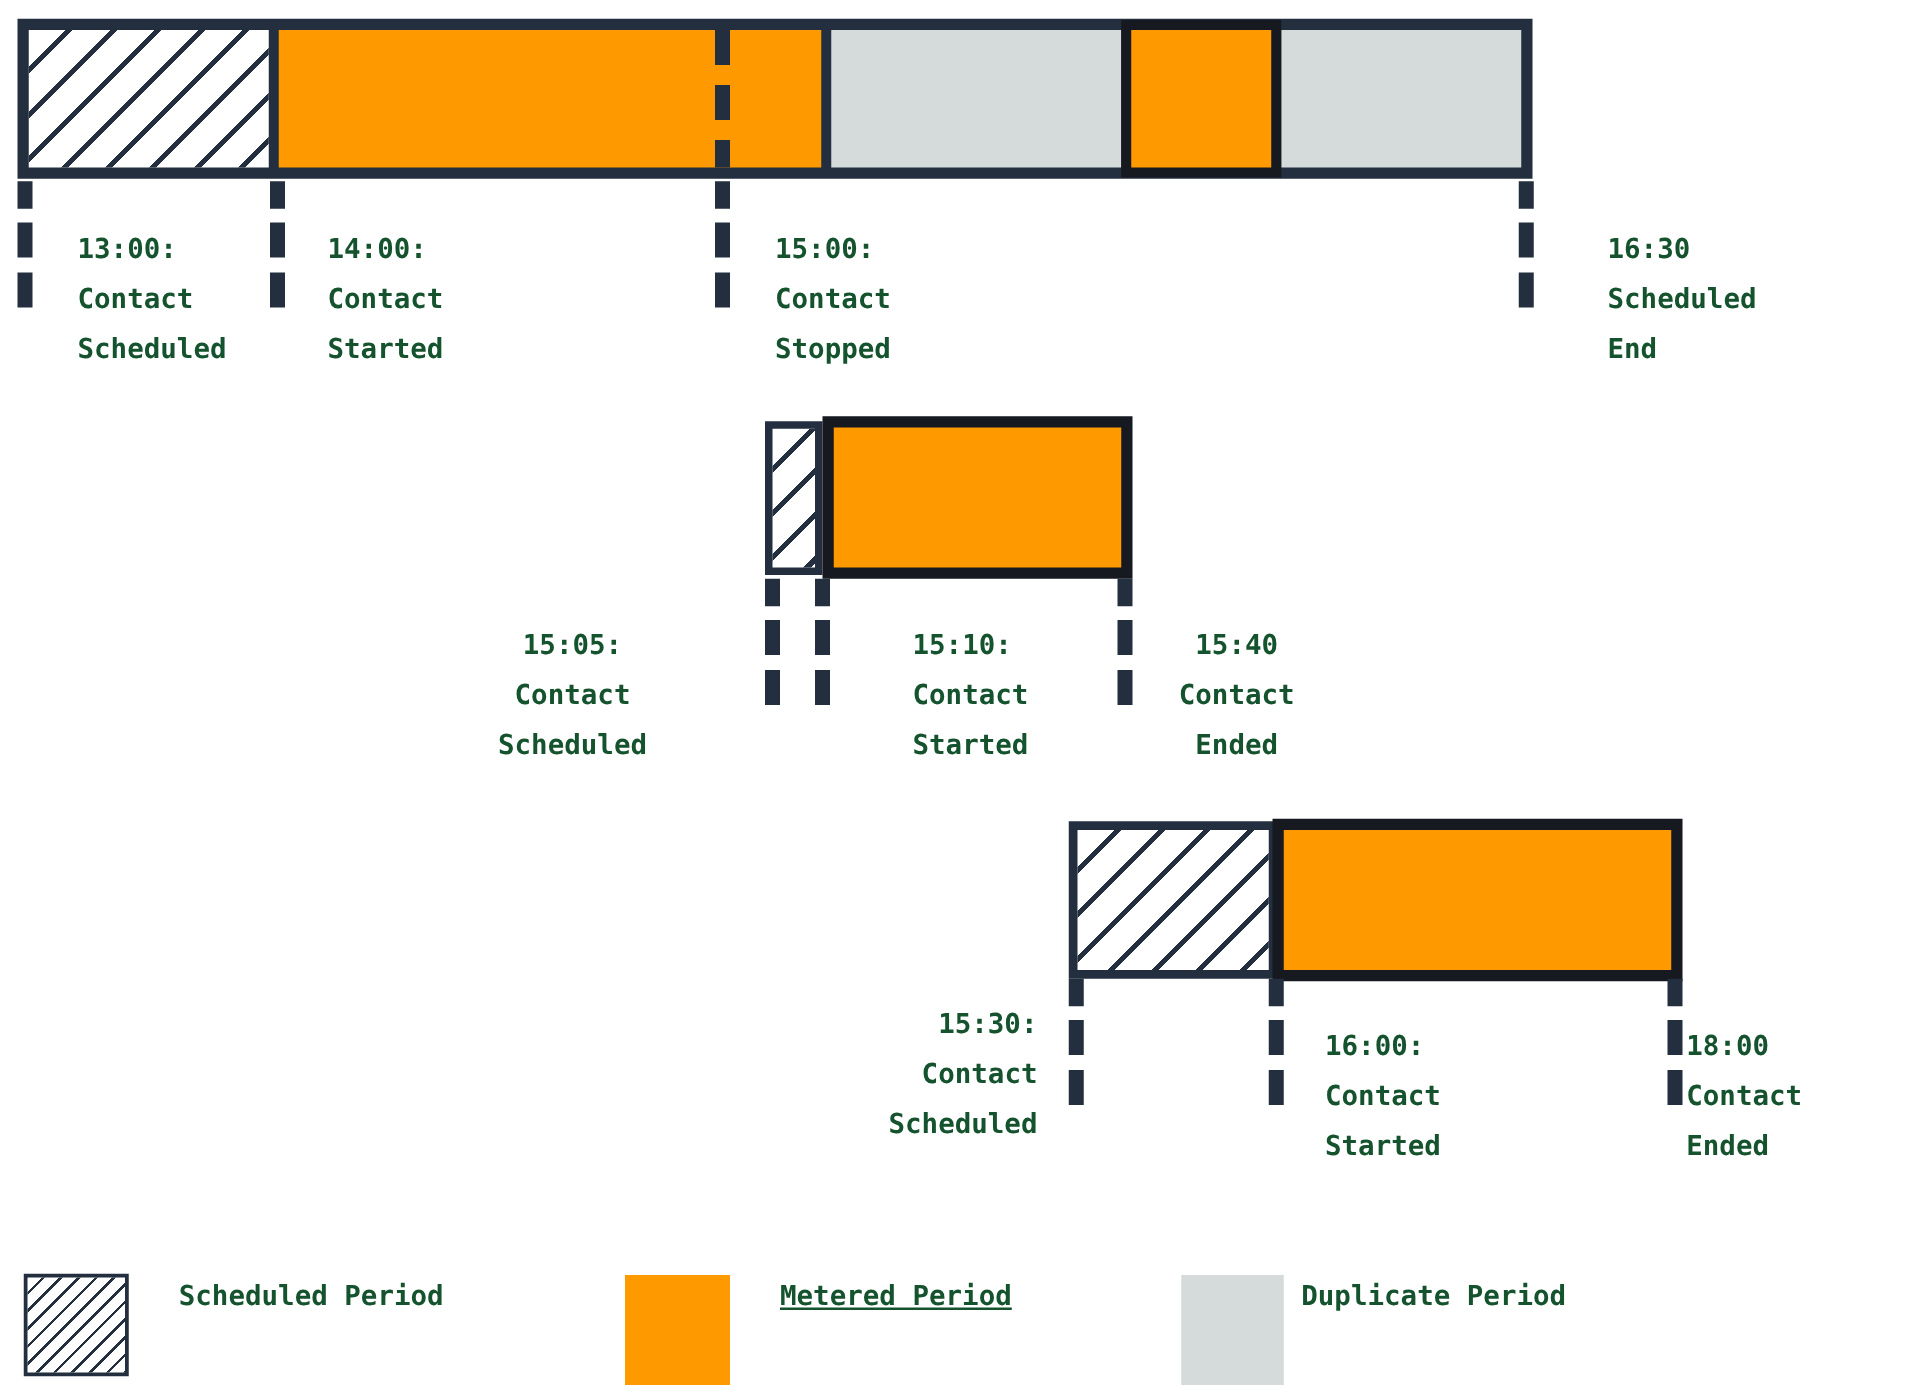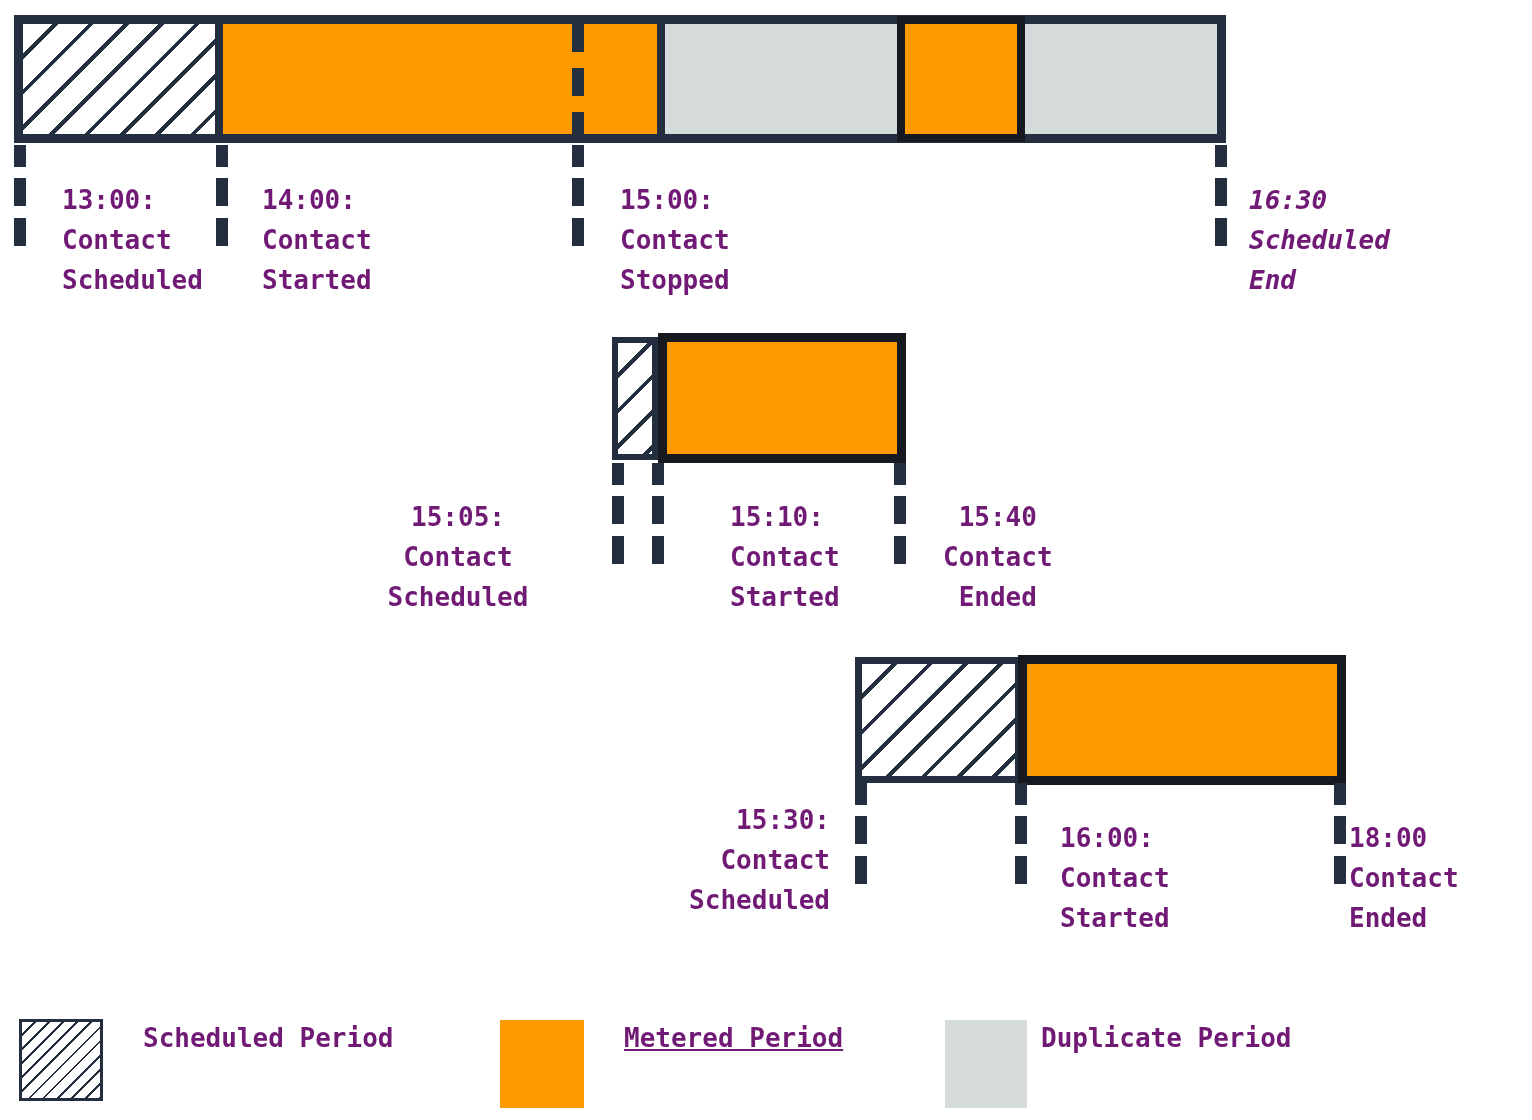--- a/index.html
+++ b/index.html
@@ -67,24 +67,24 @@
     width: 12px;
     background: #232F3E;
   }
   .tickcol .stub { top: 0;    height: 22px; }
   .tickcol .d1   { top: 33px; height: 28px; }
   .tickcol .d2   { top: 73px; height: 28px; }
 
   
   .lbl {
     position: absolute;
-    font-size: 26px;
+    font-size: 22px;
     line-height: 40px;
     font-weight: bold;
-    color: #701a75;
+    color: #14532d;
     white-space: pre-line;
   }
   .lbl.right { text-align: right; width: 260px; }
 
   
   .legend-swatch { position: absolute; }
   .legend-hatch-box {
     position: absolute;
     box-sizing: border-box;
     border: 3px solid #232F3E;
@@ -129,21 +129,21 @@
 
   <div class="lbl" style="left:62px;   top:180px;">13:00:
 Contact
 Scheduled</div>
   <div class="lbl" style="left:262px;  top:180px;">14:00:
 Contact
 Started</div>
   <div class="lbl" style="left:620px;  top:180px;">15:00:
 Contact
 Stopped</div>
-  <div class="lbl" style="left:1249px; top:180px;font-style:italic;">16:30
+  <div class="lbl" style="left:1286px; top:180px;">16:30
 Scheduled
 End</div>
 
   <div class="hatch-box hatch" style="left:612px; top:337px; width:46px; height:123px;"></div>
   <div class="block" style="left:658px; top:333px; width:248px; height:130px;">
     <div class="block-inner" style="left:9px; top:9px; width:230px; height:112px;"></div>
   </div>
 
   <div class="tickcol" style="left:612px; top:463px;">
       <span class="stub"></span>

